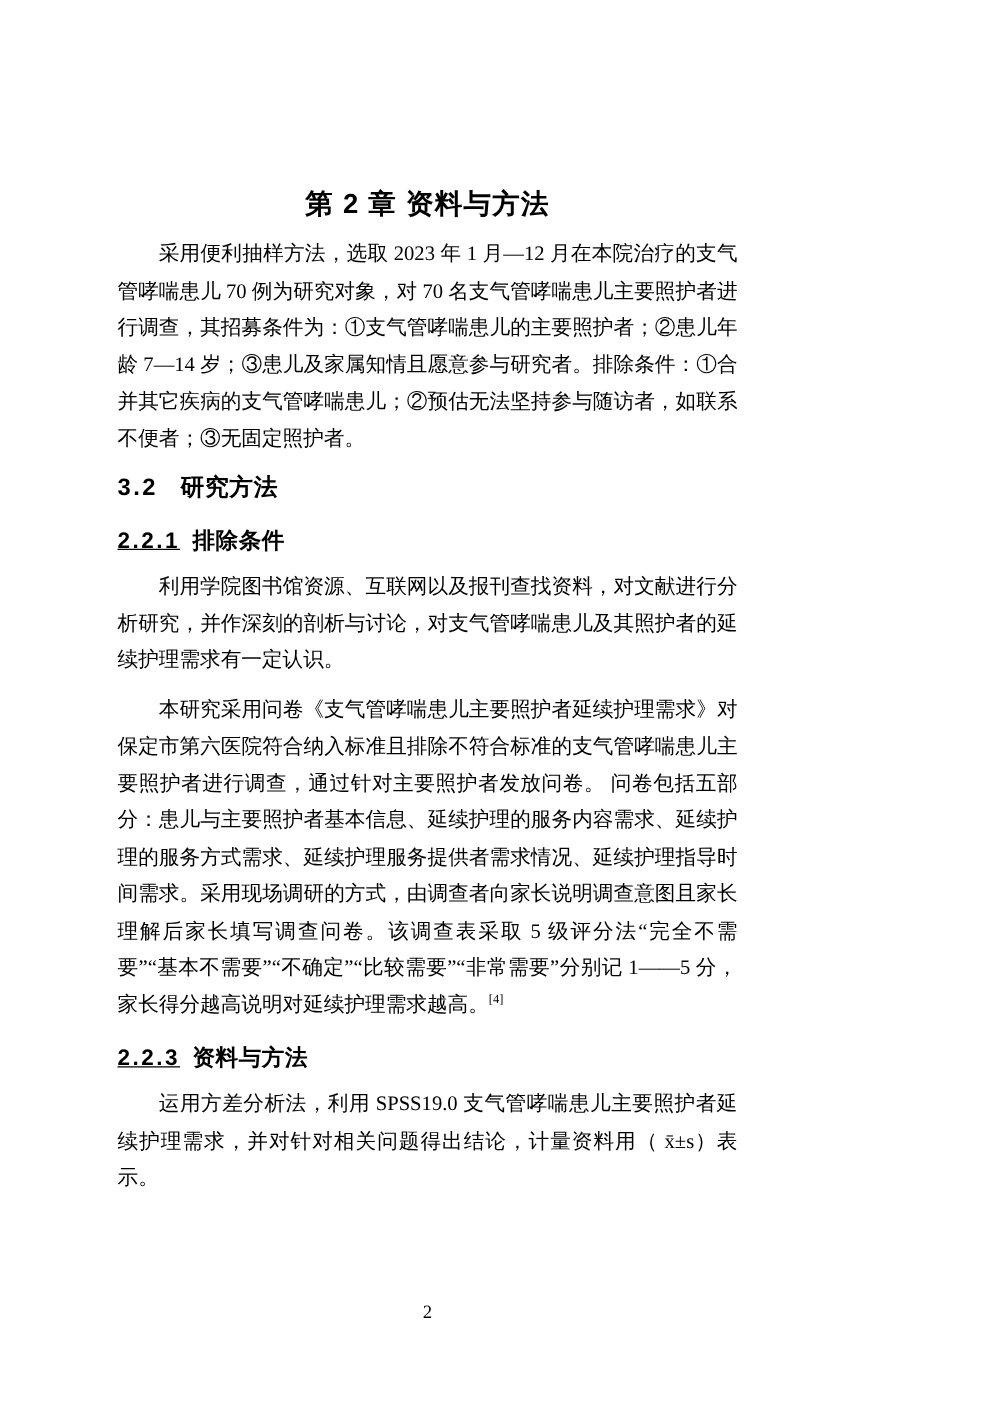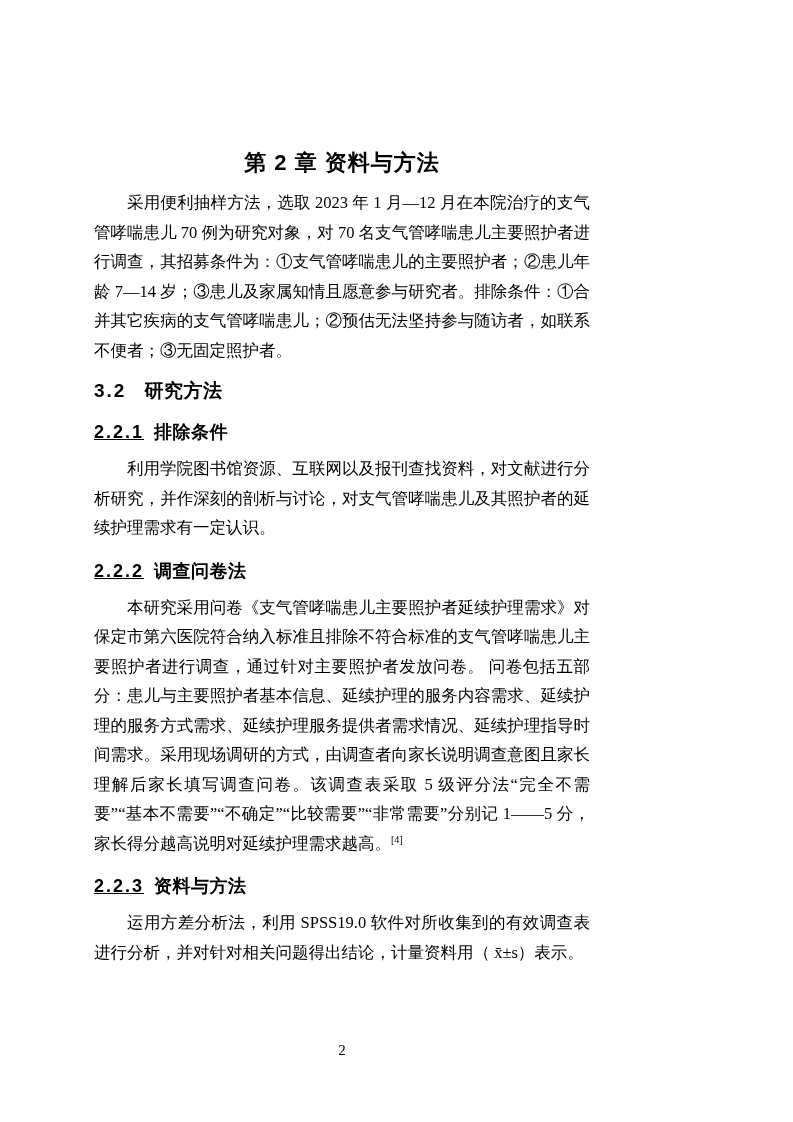--- a/index.html
+++ b/index.html
@@ -83,26 +83,23 @@
   <div class="section sec-22">
     <h2 class="sec-heading">
       <span class="sec-num">3.2</span><span class="sec-title">研究方法</span>
     </h2>
 
     <h3 class="subsec-heading">
       <span class="sec-num">2.2.1</span><span class="sec-title">排除条件</span>
     </h3>
     <p class="body-para">利用学院图书馆资源、互联网以及报刊查找资料，对文献进行分析研究，并作深刻的剖析与讨论，对支气管哮喘患儿及其照护者的延续护理需求有一定认识。</p>
 
-    <h3 class="subsec-heading">
-      <span class="sec-num">2.2.2</span><span class="sec-title">调查问卷法</span>
-    </h3>
     <p class="body-para"><span>本研究采用问卷《支气管哮喘患儿主要照护者延续护理需求》对保定市第六医院符合纳入标准且排除不符合标准的支气管哮喘患儿主要照护者进行调查，通过针对主要照护者发放问卷。 问卷包括五部分：患儿与主要照护者基本信息、延续护理的服务内容需求、延续护理的服务方式需求、延续护理服务提供者需求情况、延续护理指导时间需求。采用现场调研的方式，由调查者向家长说明调查意图且家长理解后家长填写调查问卷。该调查表采取 5 级评分法“完全不需要”“基本不需要”“不确定”“比较需要”“非常需要”分别记 1——5 分，家长得分越高说明对延续护理需求越高。</span><sup class="footnote-ref">[4]</sup></p>
 
     <h3 class="subsec-heading">
       <span class="sec-num">2.2.3</span><span class="sec-title">资料与方法</span>
     </h3>
-    <p class="body-para">运用方差分析法，利用 SPSS19.0 软件对所收集到的有效调查表进行分析，并对针对相关问题得出结论，计量资料用（ x̄±s）表示。</p>
+    <p class="body-para">运用方差分析法，利用 SPSS19.0 支气管哮喘患儿主要照护者延续护理需求，并对针对相关问题得出结论，计量资料用（ x̄±s）表示。</p>
   </div>
 
   <div class="page-number">2</div>
 
 </div>
 
 </body></html>

